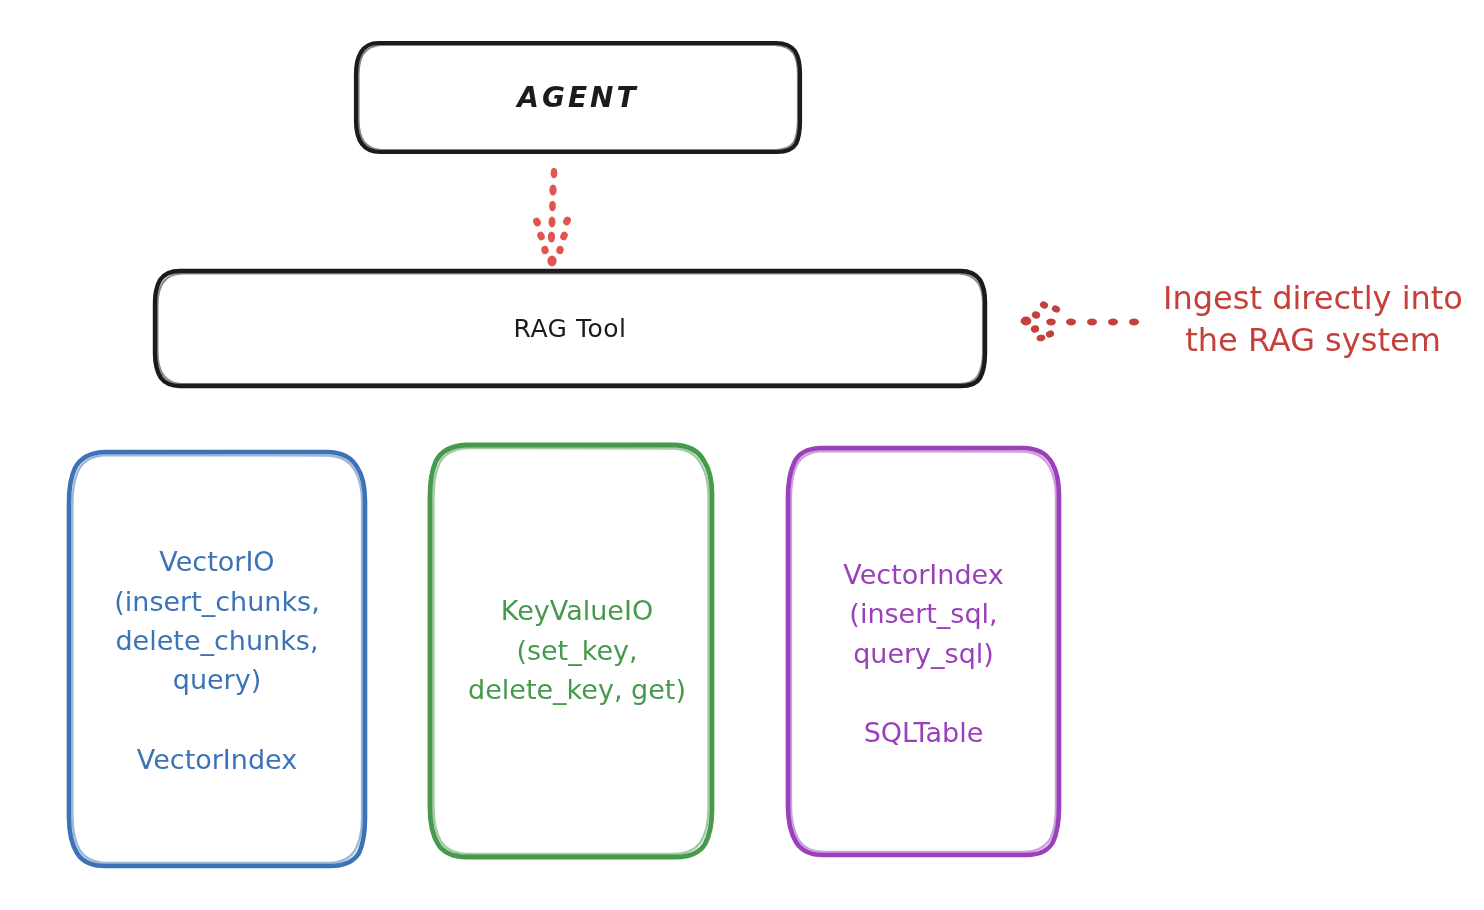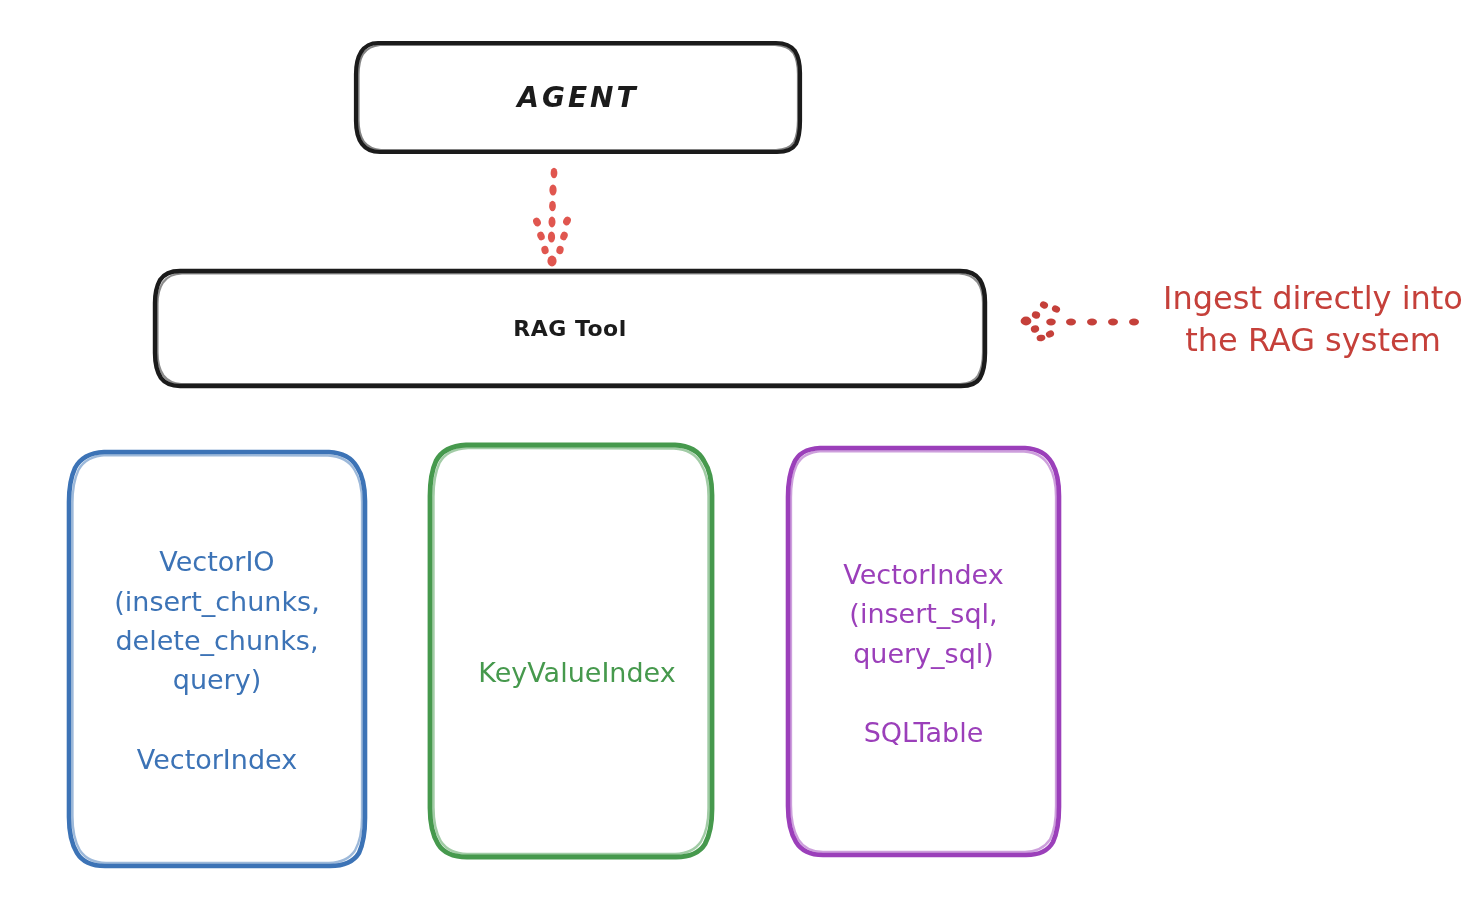--- a/index.html
+++ b/index.html
@@ -54,22 +54,22 @@
     letter-spacing: 0.5px;
   }
   .label-agent {
     font-size: 28px;
     font-style: italic;
     font-weight: 700;
     letter-spacing: 3px;
     text-align: right;
   }
   .label-ragtool {
-    font-size: 22px;
-    font-weight: 700;
+    font-size: 25px;
+    font-weight: 400;
     letter-spacing: 0.5px;
   }
 
   
   .node-store {
     width: 296px;
   }
   .node-vector   { left: 69px;  top: 450px; height: 417px; }
   .node-keyvalue { left: 429px; top: 444px; height: 413px; }
   .node-relational { left: 788px; top: 447px; height: 409px; width: 271px; }
@@ -209,21 +209,23 @@
     <div class="store-api c-blue">VectorIO
 (insert_chunks,
 delete_chunks,
 query)</div>
     <div class="store-index c-blue">VectorIndex</div>
   </div>
 </div>
 
 <div class="node node-store node-keyvalue">
   <div class="store-inner">
-    <div class="store-index c-green">KeyValueIndex</div>
+    <div class="store-api c-green">KeyValueIO
+(set_key,
+delete_key, get)</div>
   </div>
 </div>
 
 <div class="node node-store node-relational">
   <div class="store-inner">
     <div class="store-api c-purple">VectorIndex
 (insert_sql,
 query_sql)</div>
     <div class="store-index c-purple">SQLTable</div>
   </div>

